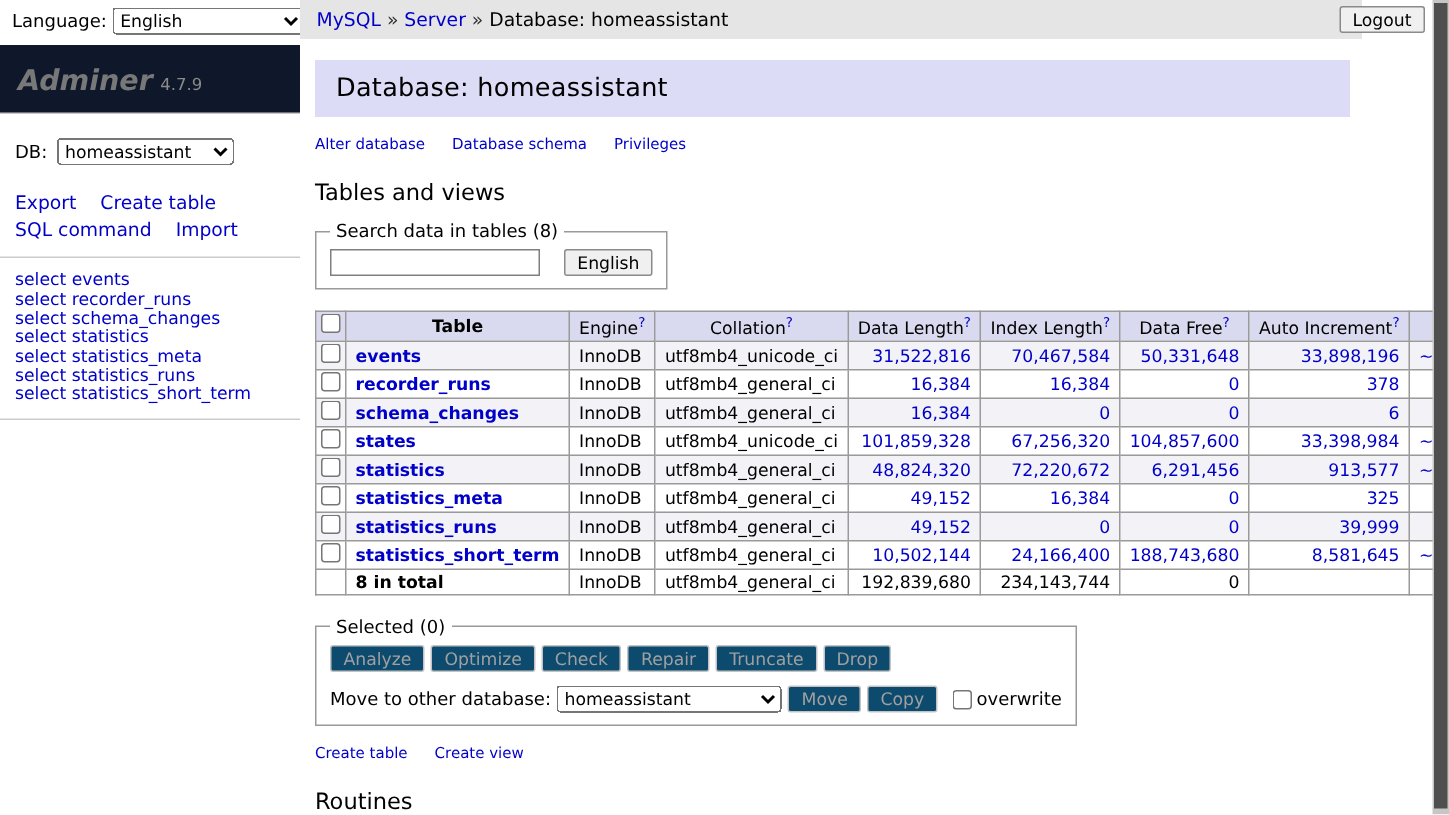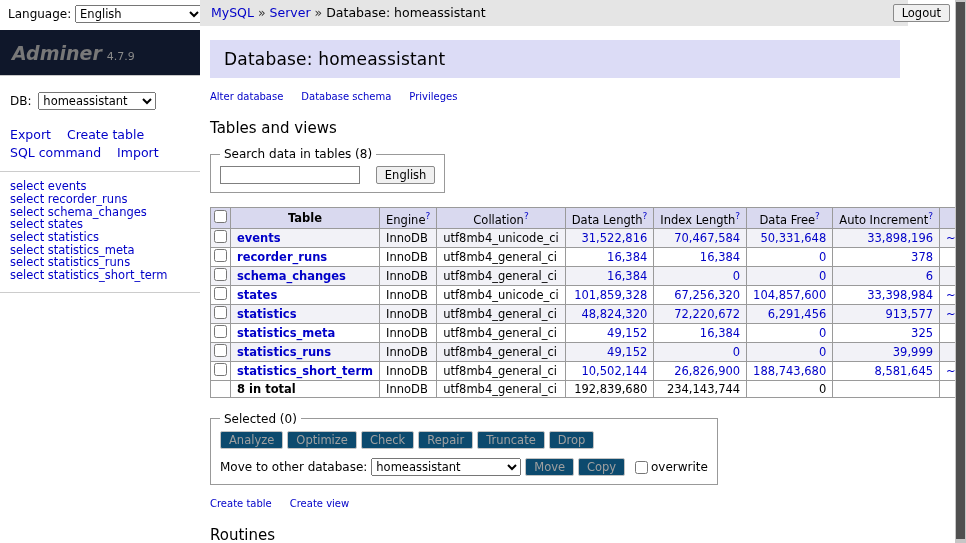--- a/index.html
+++ b/index.html
@@ -104,21 +104,20 @@
     </div>
     <div>
       <a href="#">SQL command</a>
       <a href="#">Import</a>
     </div>
   </div>
   <div class="tables">
       <a href="#">select events</a>
       <a href="#">select recorder_runs</a>
       <a href="#">select schema_changes</a>
-      <a href="#">select states</a>
       <a href="#">select statistics</a>
       <a href="#">select statistics_meta</a>
       <a href="#">select statistics_runs</a>
       <a href="#">select statistics_short_term</a>
     </div>
 </div>
 
 <div id="content">
   <h2>Database: homeassistant</h2>
 
@@ -223,21 +222,21 @@
           <td class="num"><a href="#">0</a></td>
           <td class="num"><a href="#">39,999</a></td>
           <td class="num"></td>
         </tr>
         <tr>
           <td class="chk"><input type="checkbox" style=""></td>
           <td><a href="#" class="tbl">statistics_short_term</a></td>
           <td>InnoDB</td>
           <td>utf8mb4_general_ci</td>
           <td class="num"><a href="#">10,502,144</a></td>
-          <td class="num"><a href="#">26,826,900</a></td>
+          <td class="num"><a href="#">24,166,400</a></td>
           <td class="num"><a href="#">188,743,680</a></td>
           <td class="num"><a href="#">8,581,645</a></td>
           <td class="num"><a href="#">~ 136,108</a></td>
         </tr>
       </tbody>
     <tbody>
       <tr class="total">
         <td class="chk"></td>
         <td class="bold">8 in total</td>
         <td>InnoDB</td>

